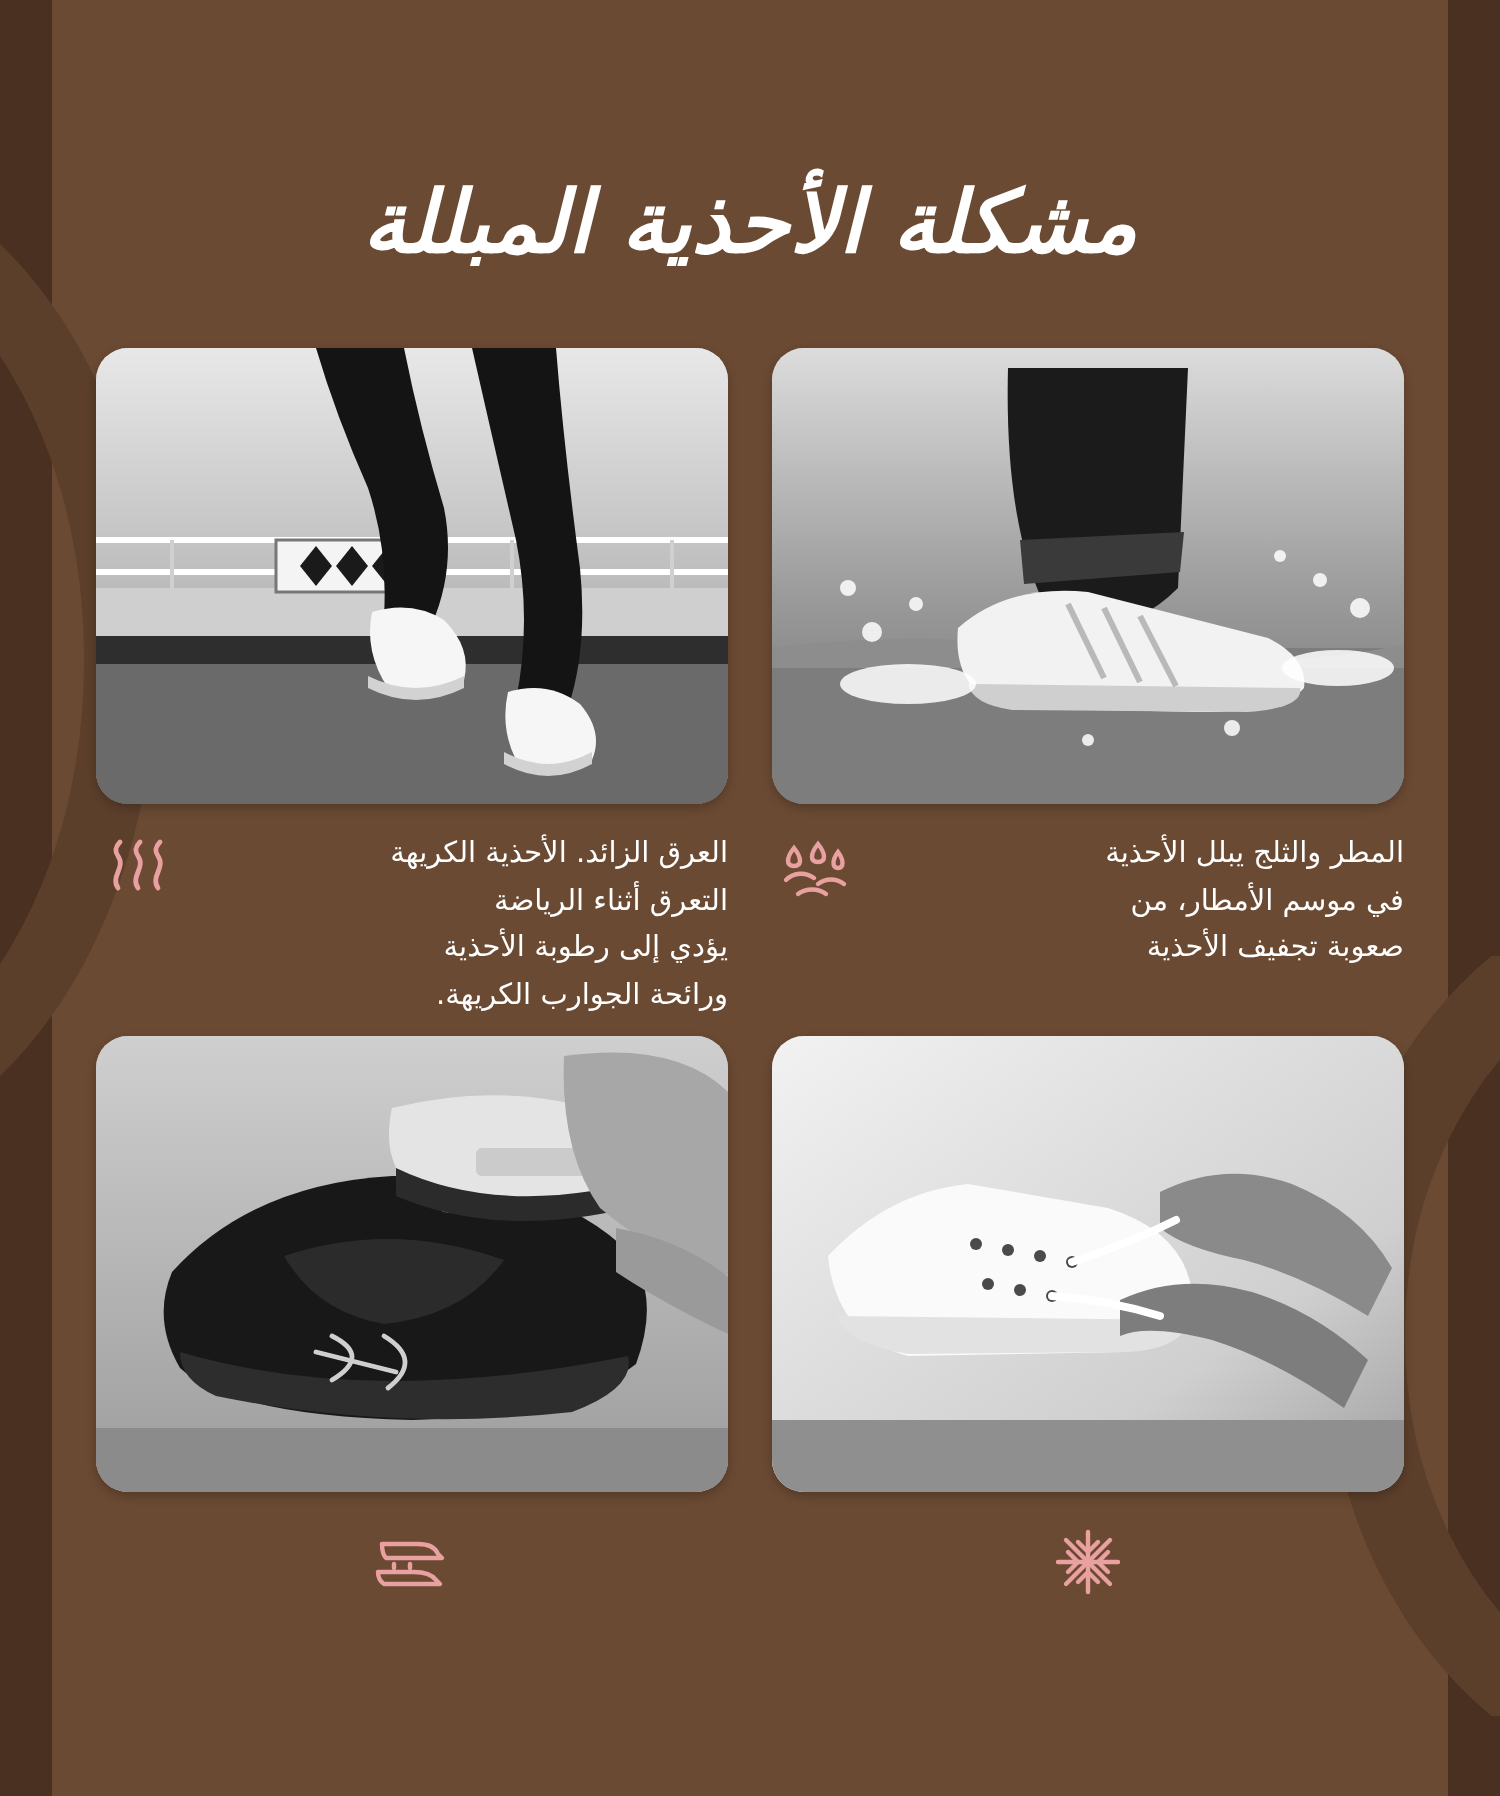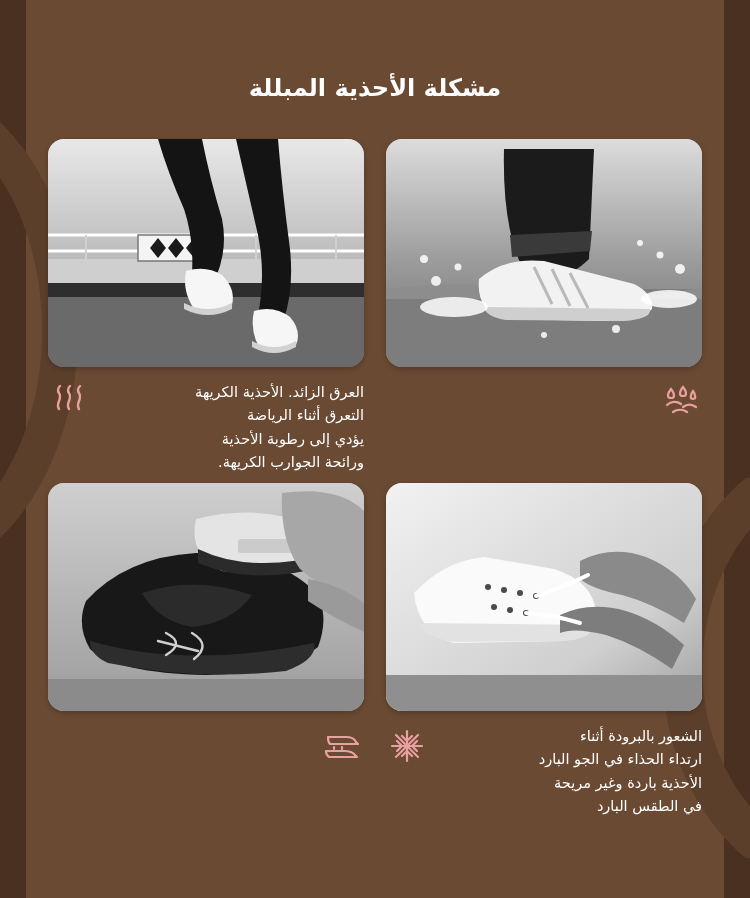--- a/index.html
+++ b/index.html
@@ -37,26 +37,27 @@
     z-index: 2;
     width: 750px;
     height: 898px;
     box-sizing: border-box;
     padding: 0 26px;
   }
 
   .title {
     text-align: center;
     color: #ffffff;
-    font-size: 24px;
+    font-size: 43px;
     font-weight: bold;
     letter-spacing: 0px;
     padding-top: 58px;
     line-height: 1.2;
     direction: rtl;
+    font-style: italic;
   }
 
   .grid {
     margin-top: 36px;
     display: grid;
     grid-template-columns: 1fr 1fr;
     column-gap: 22px;
     row-gap: 8px;
     padding: 0 22px;
     box-sizing: border-box;
@@ -76,21 +77,21 @@
     background: #b9b9b9;
     filter: grayscale(100%);
     box-shadow: 0 2px 6px rgba(0,0,0,0.25);
   }
   .photo svg { display: block; width: 100%; height: 100%; }
 
   .caption-row {
     display: flex;
     flex-direction: row;
     align-items: flex-start;
-    justify-content: flex-start;
+    justify-content: center;
     margin-top: 14px;
     direction: rtl;
   }
 
   .caption-text {
     color: #ffffff;
     font-size: 14.5px;
     line-height: 1.62;
     text-align: right;
     direction: rtl;
@@ -161,20 +162,23 @@
             <circle cx="74" cy="128" r="3.5"></circle>
               <circle cx="296" cy="130" r="5"></circle>
             <circle cx="276" cy="116" r="3.5"></circle>
               <circle cx="256" cy="104" r="3"></circle>
             <circle cx="232" cy="190" r="4"></circle>
               <circle cx="160" cy="196" r="3"></circle>
           </g>
         </svg>
       </div>
       <div class="caption-row">
+        <div class="caption-text">المطر والثلج يبلل الأحذية
+في موسم الأمطار، من
+صعوبة تجفيف الأحذية</div>
         <div class="caption-icon">
           <svg width="40" height="34" viewBox="0 0 40 34">
             <g fill="none" stroke="#e8a0a0" stroke-width="2.2" stroke-linecap="round">
               <path d="M10 6 C14 11 14 15 10 15 C6 15 6 11 10 6 Z"></path>
               <path d="M22 4 C26 9 26 13 22 13 C18 13 18 9 22 4 Z"></path>
               <path d="M32 8 C35 12 35 16 32 16 C29 16 29 12 32 8 Z"></path>
               <path d="M6 22 C10 18 16 18 20 21"></path>
               <path d="M22 24 C26 21 31 21 35 24"></path>
               <path d="M12 29 C16 26 22 26 26 29"></path>
             </g>
@@ -269,24 +273,20 @@
           <path d="M176 132 Q206 118 242 128 Q274 138 300 162 L288 186 Q254 162 222 152 Q190 144 176 150 Z" fill="#7d7d7d"></path>
 
           <g stroke="#ffffff" stroke-width="4" fill="none" stroke-linecap="round">
             <path d="M152 113 Q180 104 204 92"></path>
             <path d="M142 130 Q170 132 196 140"></path>
           </g>
           <rect y="192" width="320" height="36" fill="#8f8f8f"></rect>
         </svg>
       </div>
       <div class="caption-row">
-        <div class="caption-text">الشعور بالبرودة أثناء
-ارتداء الحذاء في الجو البارد
-الأحذية باردة وغير مريحة
-في الطقس البارد</div>
         <div class="caption-icon">
           <svg width="38" height="38" viewBox="0 0 38 38">
             <g fill="none" stroke="#e8a0a0" stroke-width="2.2" stroke-linecap="round">
               <line x1="19" y1="4" x2="19" y2="34"></line>
               <line x1="4" y1="19" x2="34" y2="19"></line>
               <line x1="8" y1="8" x2="30" y2="30"></line>
               <line x1="30" y1="8" x2="8" y2="30"></line>
               <path d="M14 9 L19 14 L24 9"></path>
               <path d="M14 29 L19 24 L24 29"></path>
               <path d="M9 14 L14 19 L9 24"></path>

